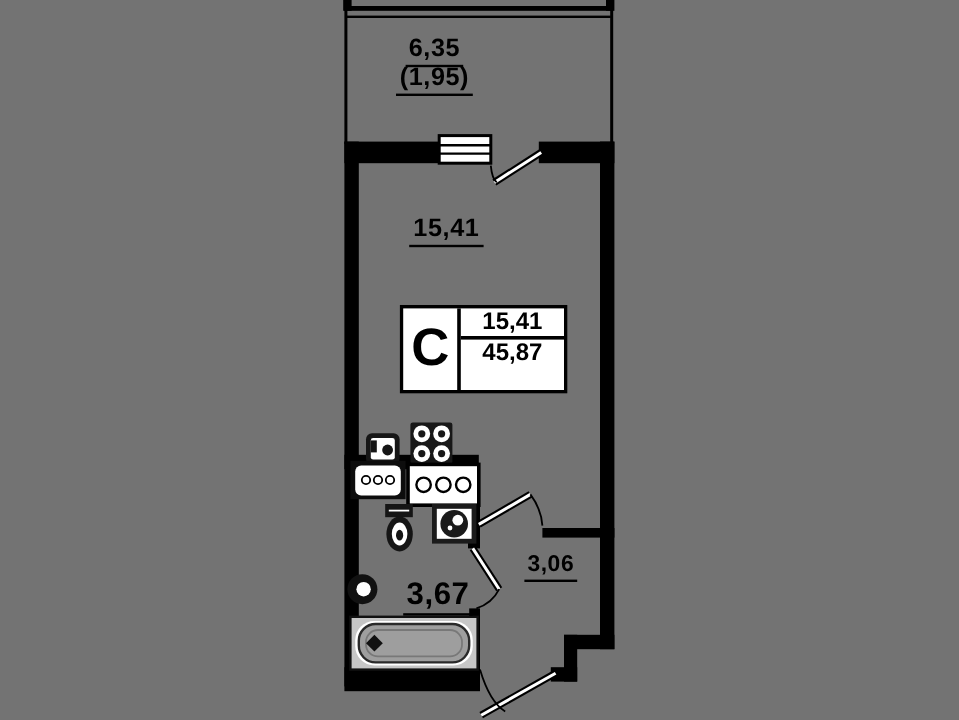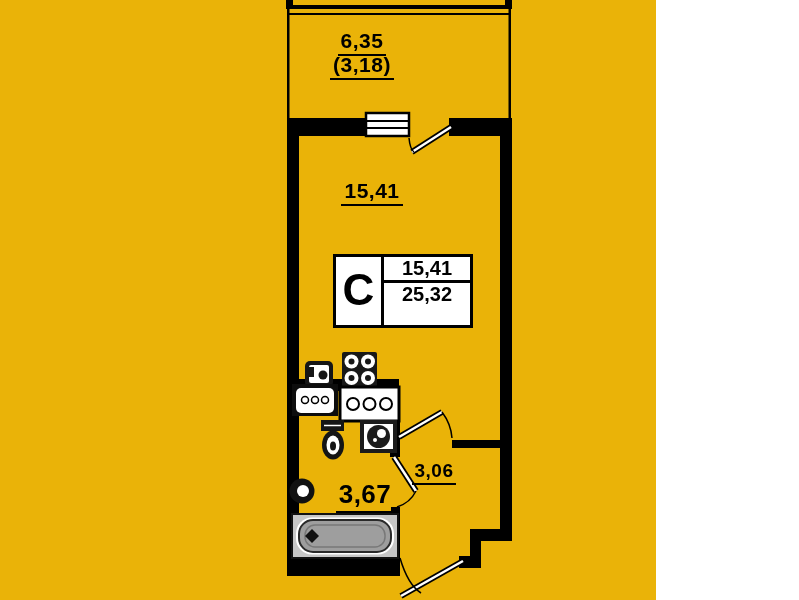--- a/index.html
+++ b/index.html
@@ -1,27 +1,27 @@
 <!DOCTYPE html>
 <html><head>
 <meta charset="utf-8">
 <style>
   html,body{margin:0;padding:0;background:#fff;}
   .stage{
-    position:relative;width:656px;height:600px;background:#eab308;overflow:hidden;
+    position:relative;width:799px;height:600px;background:#737373;overflow:hidden;
     font-family:"Liberation Sans",sans-serif;color:#000;
   }
   .stage svg{position:absolute;left:0;top:0;}
   .area-label{position:absolute;font-weight:bold;text-align:center;letter-spacing:.5px;}
   .area-label span{display:inline-block;border-bottom:2.5px solid #000;padding:0 3px 1px;}
   .lbl-balcony{left:322px;top:29px;width:80px;font-size:21px;}
   .lbl-balcony2{left:316px;top:53px;width:92px;font-size:21px;}
   .lbl-room{left:332px;top:179px;width:80px;font-size:21px;}
   .lbl-bath{left:334px;top:479px;width:62px;font-size:26px;}
-  .lbl-hall{left:403px;top:460px;width:62px;font-size:19px;}
+  .lbl-hall{left:428px;top:460px;width:62px;font-size:19px;}
   .legend{
     position:absolute;left:333px;top:254px;width:134px;height:68px;
     border:3px solid #000;background:#fff;display:grid;
     grid-template-columns:48px 1fr;grid-template-rows:repeat(3,1fr);
   }
   .legend-letter{
     grid-row:1/4;grid-column:1;display:flex;align-items:center;justify-content:center;
     font-size:44px;font-weight:bold;border-right:3px solid #000;padding-bottom:2px;
   }
   .legend-val{
@@ -152,31 +152,31 @@
       <rect x="299" y="520" width="92" height="32" rx="14" fill="#9e9e9e" stroke="#2a2a2a" stroke-width="2"></rect>
       <rect x="305" y="525" width="80" height="22" rx="10" fill="none" stroke="#787878" stroke-width="1.5"></rect>
       <path d="M 312,529 L 319,536 L 312,543 L 305,536 Z" fill="#111"></path>
     </g>
   </svg>
 
   <div class="area-label lbl-balcony">
     <span>6,35</span>
   </div>
   <div class="area-label lbl-balcony2">
-    <span>(3,18)</span>
+    <span>(1,95)</span>
   </div>
   <div class="area-label lbl-room">
     <span>15,41</span>
   </div>
   <div class="area-label lbl-bath">
     <span>3,67</span>
   </div>
   <div class="area-label lbl-hall">
     <span>3,06</span>
   </div>
 
   <div class="legend">
     <div class="legend-letter">С</div>
     <div class="legend-val">15,41</div>
-    <div class="legend-val last">25,32</div>
+    <div class="legend-val last">45,87</div>
   </div>
 
 </div>
 
 </body></html>

